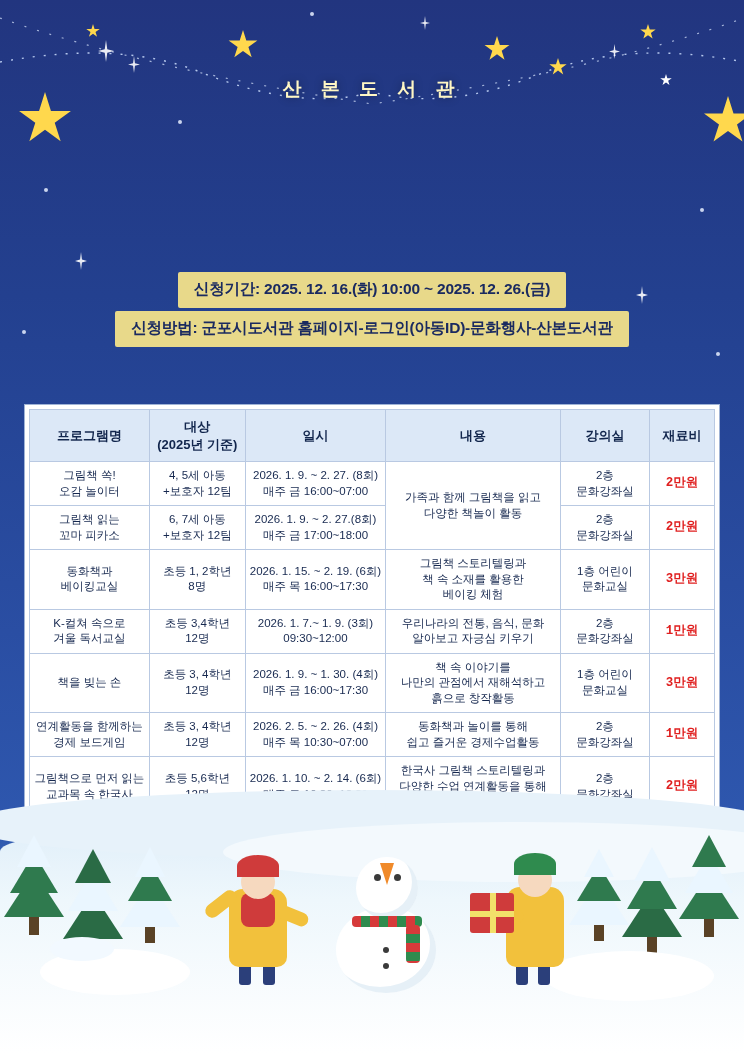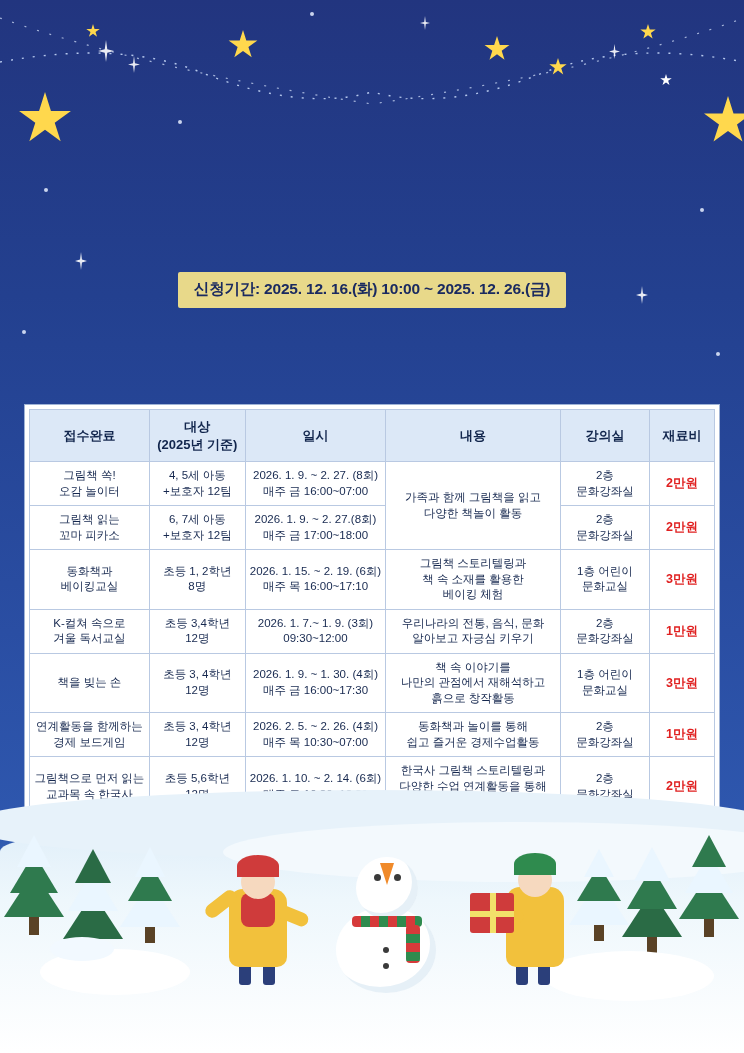--- a/index.html
+++ b/index.html
@@ -147,20 +147,21 @@
     font-size: 13px;
     font-weight: bold;
     padding: 8px 3px;
     color: #102murky;
     color: #12264d;
   }
   td.fee {
     color: #e02020;
     font-weight: bold;
     font-size: 12.5px;
+    font-family: Liberation Mono, monospace;
   }
   .c0 { width: 17.5%; }
   .c1 { width: 14%; }
   .c2 { width: 20.5%; }
   .c3 { width: 25.5%; }
   .c4 { width: 13%; }
   .c5 { width: 9.5%; }
 
   
   .notice {
@@ -269,39 +270,41 @@
   <div class="spark" style="left:609px; top:44px;  width:11px; height:15px;"></div>
   <div class="spark" style="left:420px; top:16px;  width:10px; height:14px;"></div>
 
   <div class="dot" style="left:44px;  top:188px;"></div>
   <div class="dot" style="left:700px; top:208px;"></div>
   <div class="dot" style="left:22px;  top:330px;"></div>
   <div class="dot" style="left:716px; top:352px;"></div>
   <div class="dot" style="left:310px; top:12px;"></div>
   <div class="dot" style="left:178px; top:120px;"></div>
 
+  <div class="library-name">산 본 도 서 관</div>
 
 
   <div class="info-list">
     <div class="info-row">신청기간: 2025. 12. 16.(화) 10:00 ~ 2025. 12. 26.(금)</div>
+    <div class="info-row">신청방법: 군포시도서관 홈페이지-로그인(아동ID)-문화행사-산본도서관</div>
   </div>
 
   <div class="table-wrap">
     <table class="program">
       <colgroup>
         <col class="c0">
           <col class="c1">
           <col class="c2">
           <col class="c3">
           <col class="c4">
           <col class="c5">
       </colgroup>
       <thead>
         <tr>
-          <th>접수완료</th>
+          <th>프로그램명</th>
           <th>대상
 (2025년 기준)</th>
           <th>일시</th>
           <th>내용</th>
           <th>강의실</th>
           <th>재료비</th>
         </tr>
       </thead>
       <tbody>
         <tr>
@@ -327,21 +330,21 @@
           <td>2층
 문화강좌실</td>
           <td class="fee">2만원</td>
         </tr>
         <tr>
           <td>동화책과
 베이킹교실</td>
           <td>초등 1, 2학년
 8명</td>
           <td>2026. 1. 15. ~ 2. 19. (6회)
-매주 목 16:00~17:10</td>
+매주 목 16:00~17:30</td>
           <td>그림책 스토리텔링과
 책 속 소재를 활용한
 베이킹 체험</td>
           <td>1층 어린이
 문화교실</td>
           <td class="fee">3만원</td>
         </tr>
         <tr>
           <td>K-컬쳐 속으로
 겨울 독서교실</td>

